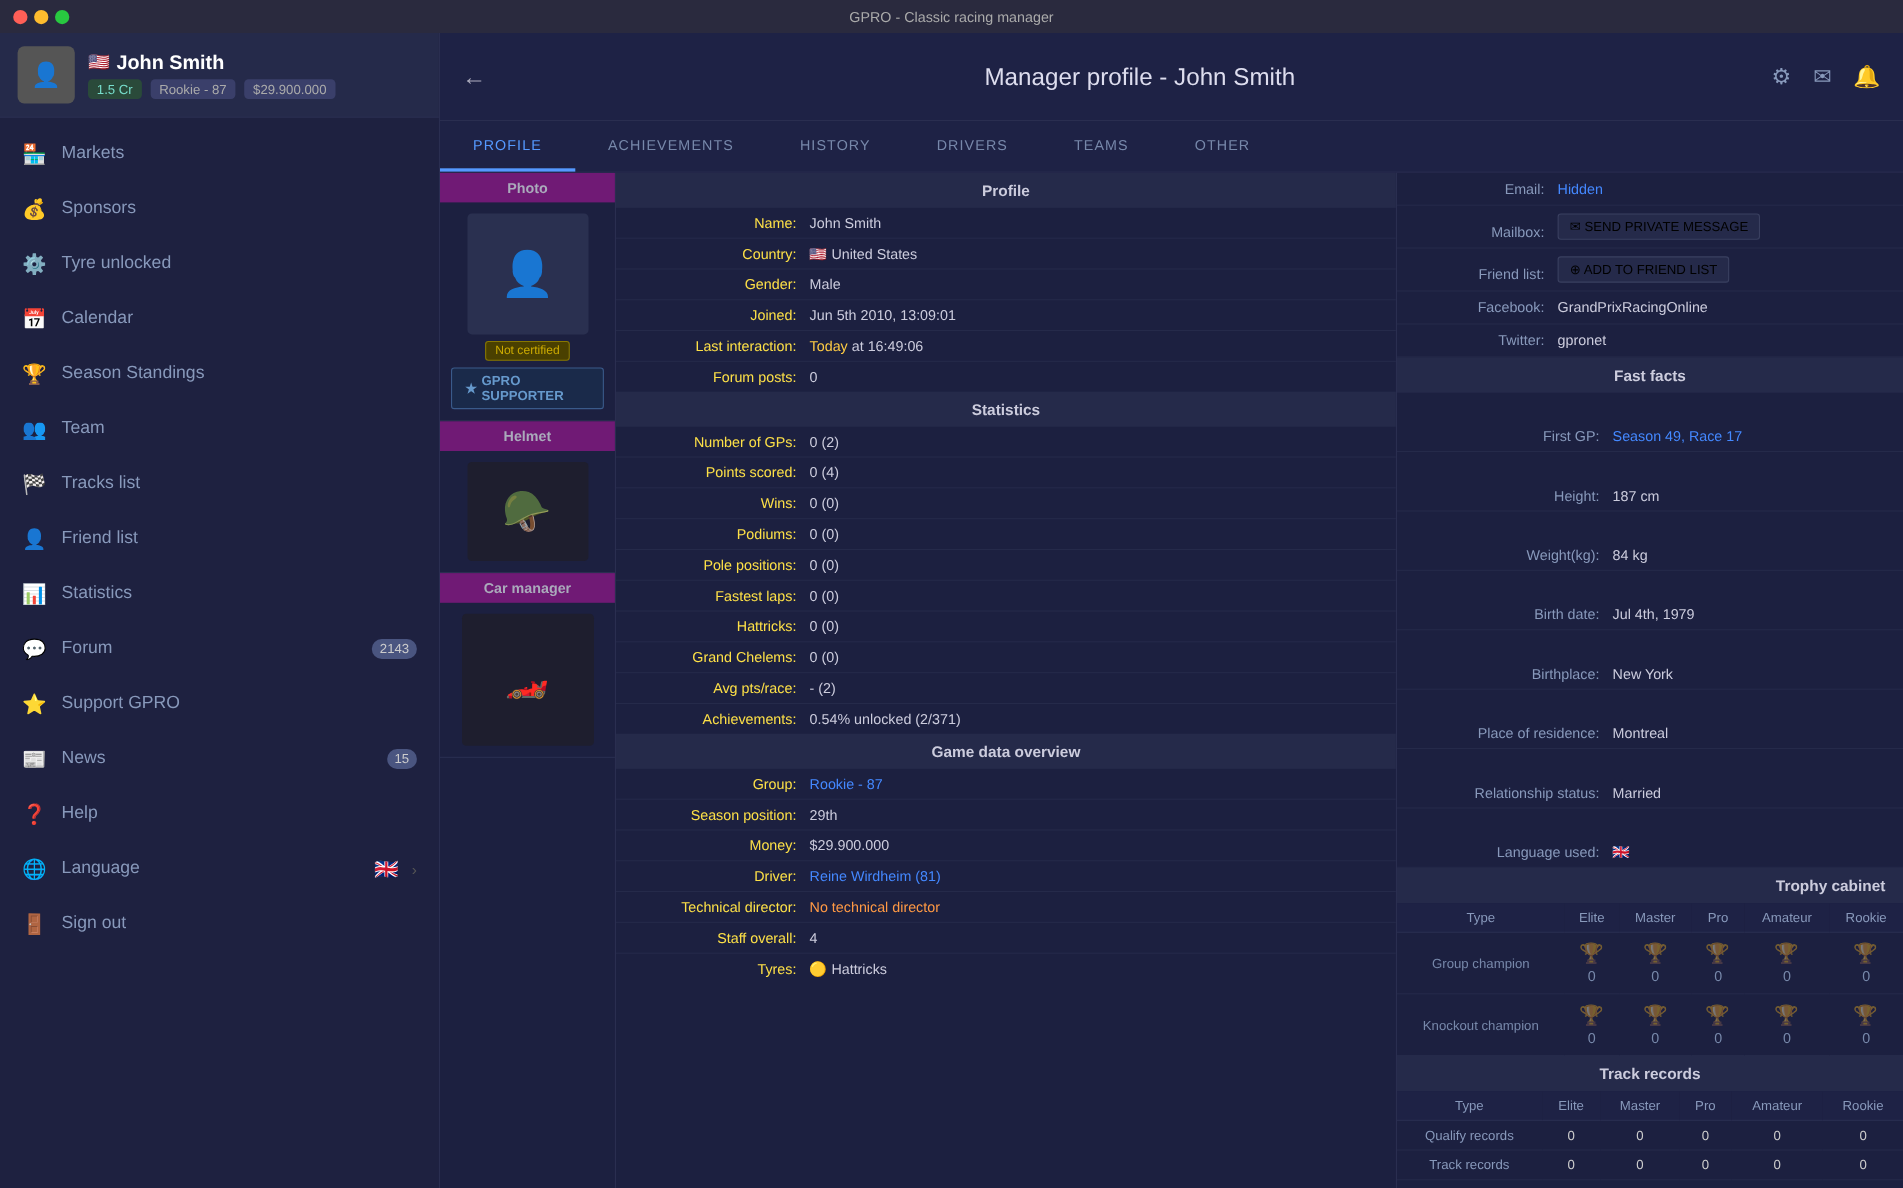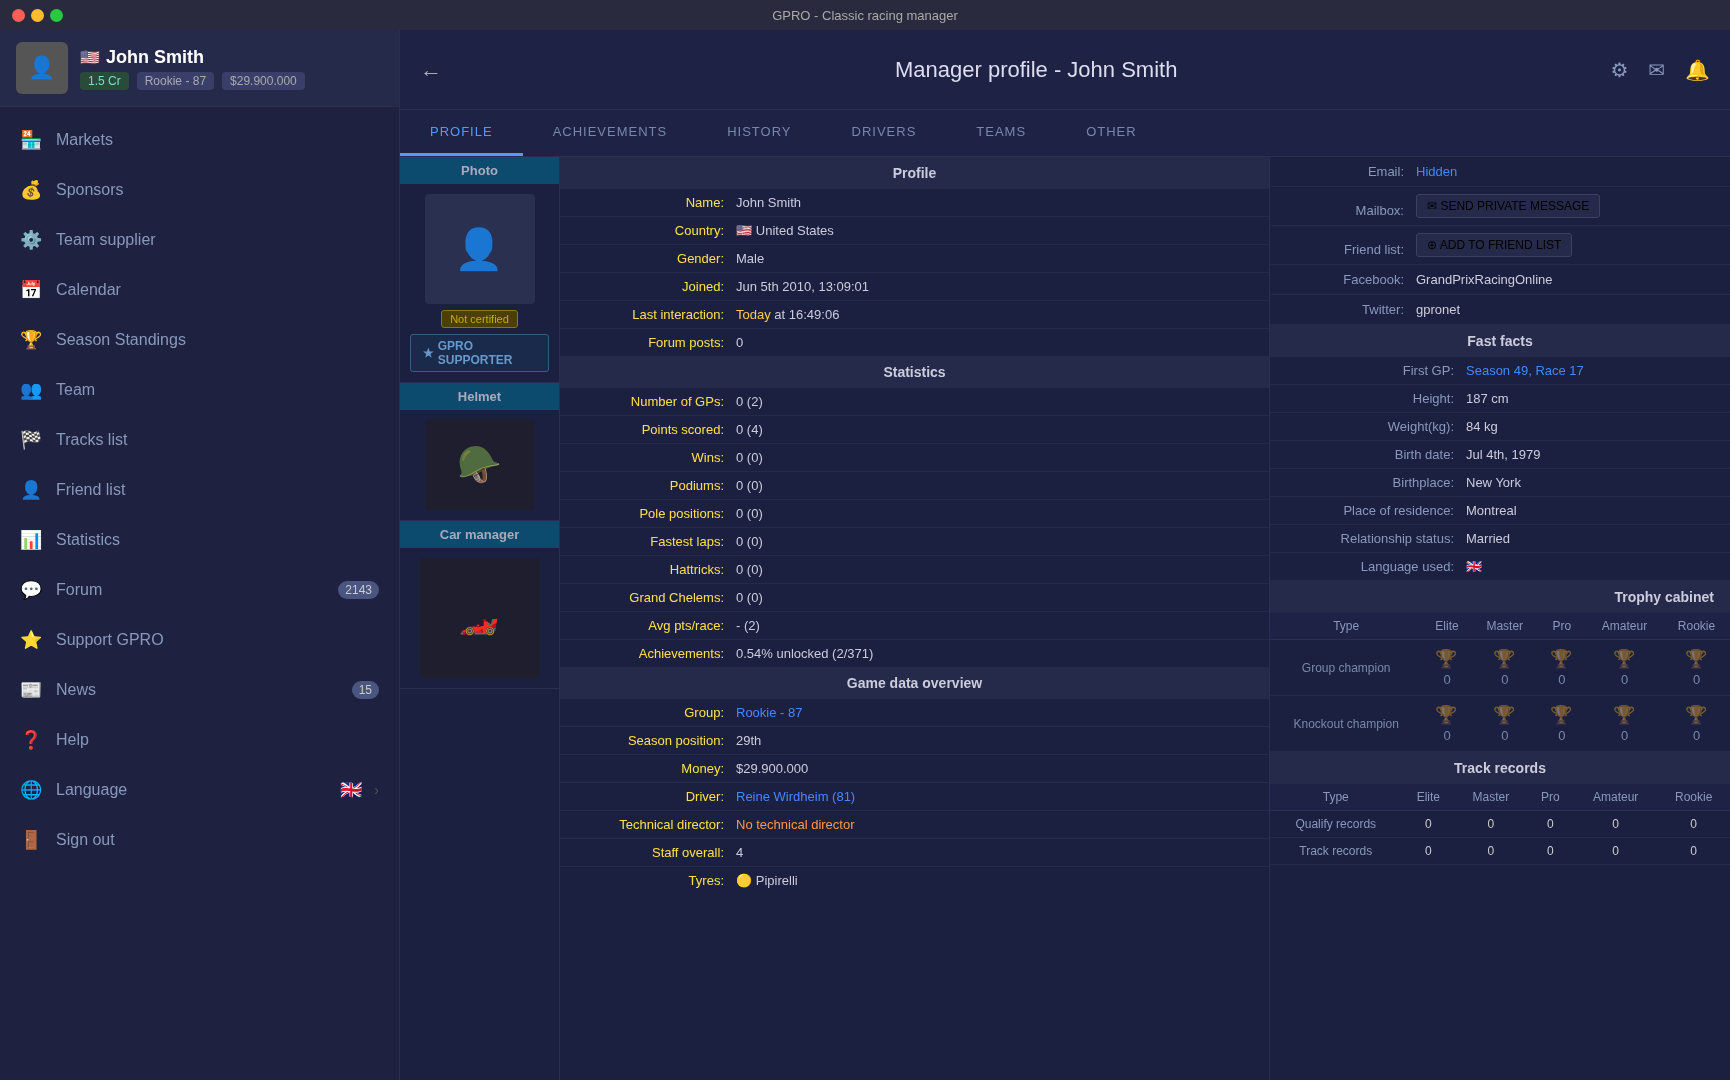--- a/index.html
+++ b/index.html
@@ -122,21 +122,21 @@
     
     .left-panel {
       width: 160px;
       background: #1c2040;
       border-right: 1px solid #2a2e50;
       display: flex;
       flex-direction: column;
     }
     .panel-section { border-bottom: 1px solid #2a2e50; }
     .panel-section-title {
-      background: #0c4a6e;
+      background: #701a75;
       color: #aab;
       font-size: 13px;
       font-weight: 600;
       padding: 6px 12px;
       text-align: center;
     }
     .panel-img-area {
       display: flex;
       flex-direction: column;
       align-items: center;
@@ -249,20 +249,21 @@
       font-weight: 600;
       padding: 8px 16px;
       text-align: center;
     }
     .fast-facts-row {
       display: flex;
       align-items: center;
       padding: 6px 16px;
       border-bottom: 1px solid #252a4a;
       font-size: 13px;
+      margin-top: 26px;
     }
     .ff-label { color: #8899bb; flex: 0 0 180px; text-align: right; padding-right: 12px; }
     .ff-value { color: #ccd; flex: 1; }
     .ff-value.link { color: #4488ff; }
 
     
     .trophy-section {}
     .trophy-header {
       background: #252a4a;
       color: #ccd;
@@ -354,21 +355,21 @@
       <div class="nav-item">
         <span class="nav-icon">🏪</span>
         <span class="nav-label">Markets</span>
       </div>
       <div class="nav-item">
         <span class="nav-icon">💰</span>
         <span class="nav-label">Sponsors</span>
       </div>
       <div class="nav-item">
         <span class="nav-icon">⚙️</span>
-        <span class="nav-label">Team supplier</span>
+        <span class="nav-label">Tyre unlocked</span>
       </div>
       <div class="nav-item">
         <span class="nav-icon">📅</span>
         <span class="nav-label">Calendar</span>
       </div>
       <div class="nav-item">
         <span class="nav-icon">🏆</span>
         <span class="nav-label">Season Standings</span>
       </div>
       <div class="nav-item">
@@ -570,21 +571,21 @@
             <div class="info-row">
               <span class="info-label">Technical director:</span>
               <span class="info-value orange">No technical director</span>
             </div>
             <div class="info-row">
               <span class="info-label">Staff overall:</span>
               <span class="info-value">4</span>
             </div>
             <div class="info-row">
               <span class="info-label">Tyres:</span>
-              <span class="info-value">🟡 Pipirelli</span>
+              <span class="info-value">🟡 Hattricks</span>
             </div>
           </div>
         </div>
 
       </div>
 
       <div class="right-panel">
 
         <div class="contact-section">
           <div class="contact-row">

